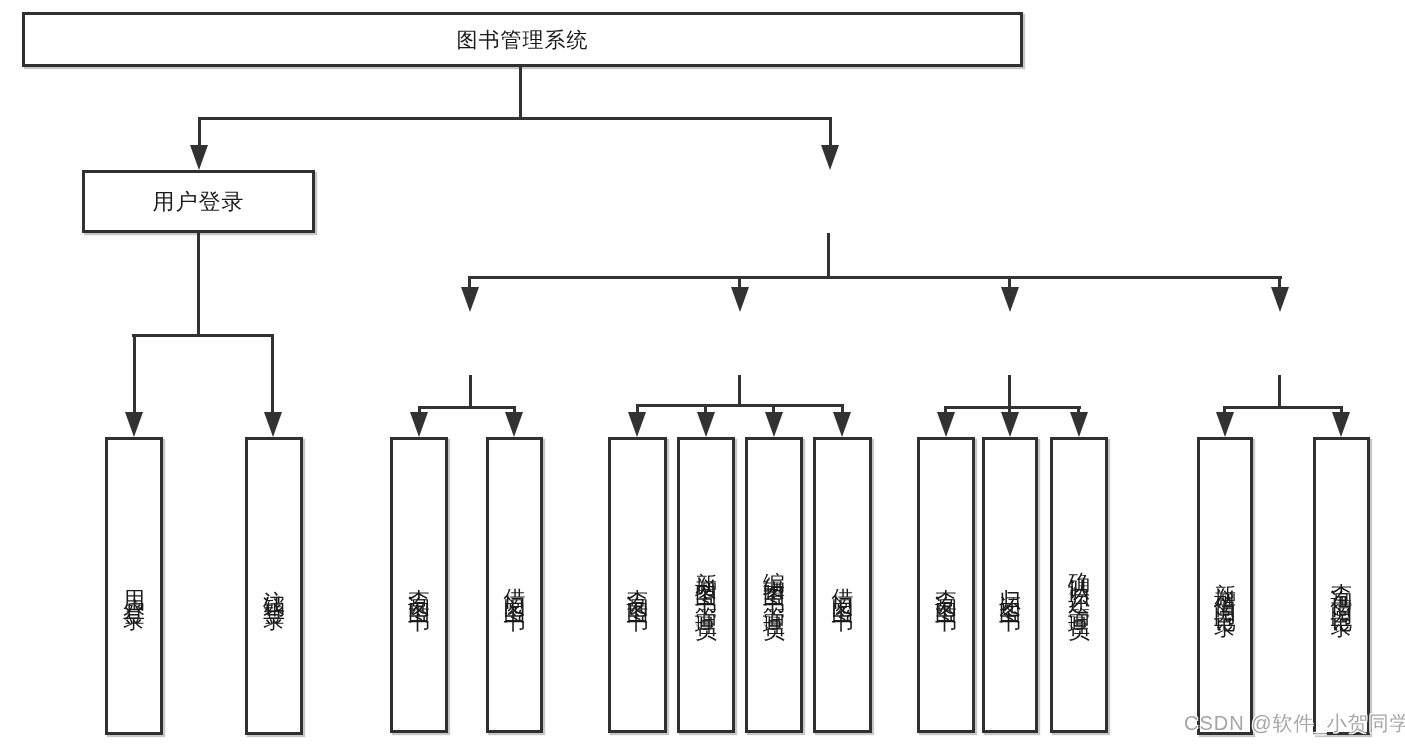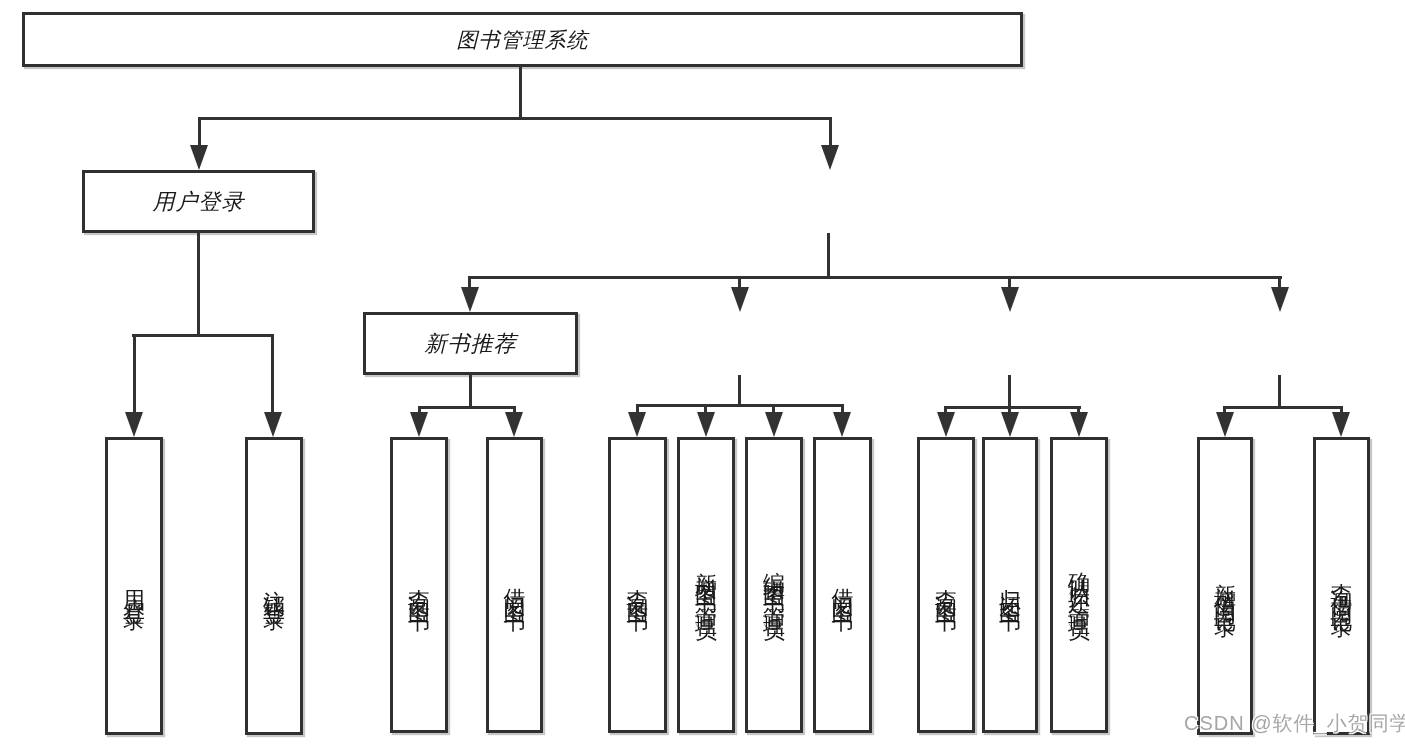--- a/index.html
+++ b/index.html
@@ -12,21 +12,21 @@
   }
   .node{
     position:absolute;
     box-sizing:border-box;
     border:3px solid #303030;
     background:#ffffff;
     display:flex;align-items:center;justify-content:center;
     color:#1a1a1a;
     box-shadow:2px 2px 1px rgba(130,130,130,0.45);
   }
-  .node.h{font-size:22px;letter-spacing:1px;font-style:italic;}
+  .node.h{font-size:22px;letter-spacing:1px;}
   .node.root{font-size:21px;}
   .node.v .vt{
     writing-mode:vertical-rl;
     text-orientation:mixed;
     font-size:22px;
     letter-spacing:7px;
     line-height:1;
     white-space:nowrap;
   }
   .line{position:absolute;background:#323232;}
@@ -74,21 +74,20 @@
   <div class="line" style="left:469px;top:276px;width:813px;height:3px"></div>
   <div class="line" style="left:468px;top:276px;width:3px;height:13px"></div>
   <div class="ah" style="left:461px;top:287px"></div>
   <div class="line" style="left:738px;top:276px;width:3px;height:13px"></div>
   <div class="ah" style="left:731px;top:287px"></div>
   <div class="line" style="left:1008px;top:276px;width:3px;height:13px"></div>
   <div class="ah" style="left:1001px;top:287px"></div>
   <div class="line" style="left:1278px;top:276px;width:3px;height:13px"></div>
   <div class="ah" style="left:1271px;top:287px"></div>
 
-  <div class="node h" style="left:363px;top:312px;width:215px;height:63px">新书推荐</div>
 
   <div class="line" style="left:469px;top:375px;width:3px;height:33px"></div>
   <div class="line" style="left:418px;top:406px;width:98px;height:3px"></div>
   <div class="line" style="left:418px;top:406px;width:3px;height:8px"></div>
   <div class="ah" style="left:410px;top:412px"></div>
   <div class="line" style="left:513px;top:406px;width:3px;height:8px"></div>
   <div class="ah" style="left:505px;top:412px"></div>
 
   <div class="line" style="left:738px;top:375px;width:3px;height:30px"></div>
   <div class="line" style="left:636px;top:404px;width:208px;height:3px"></div>

